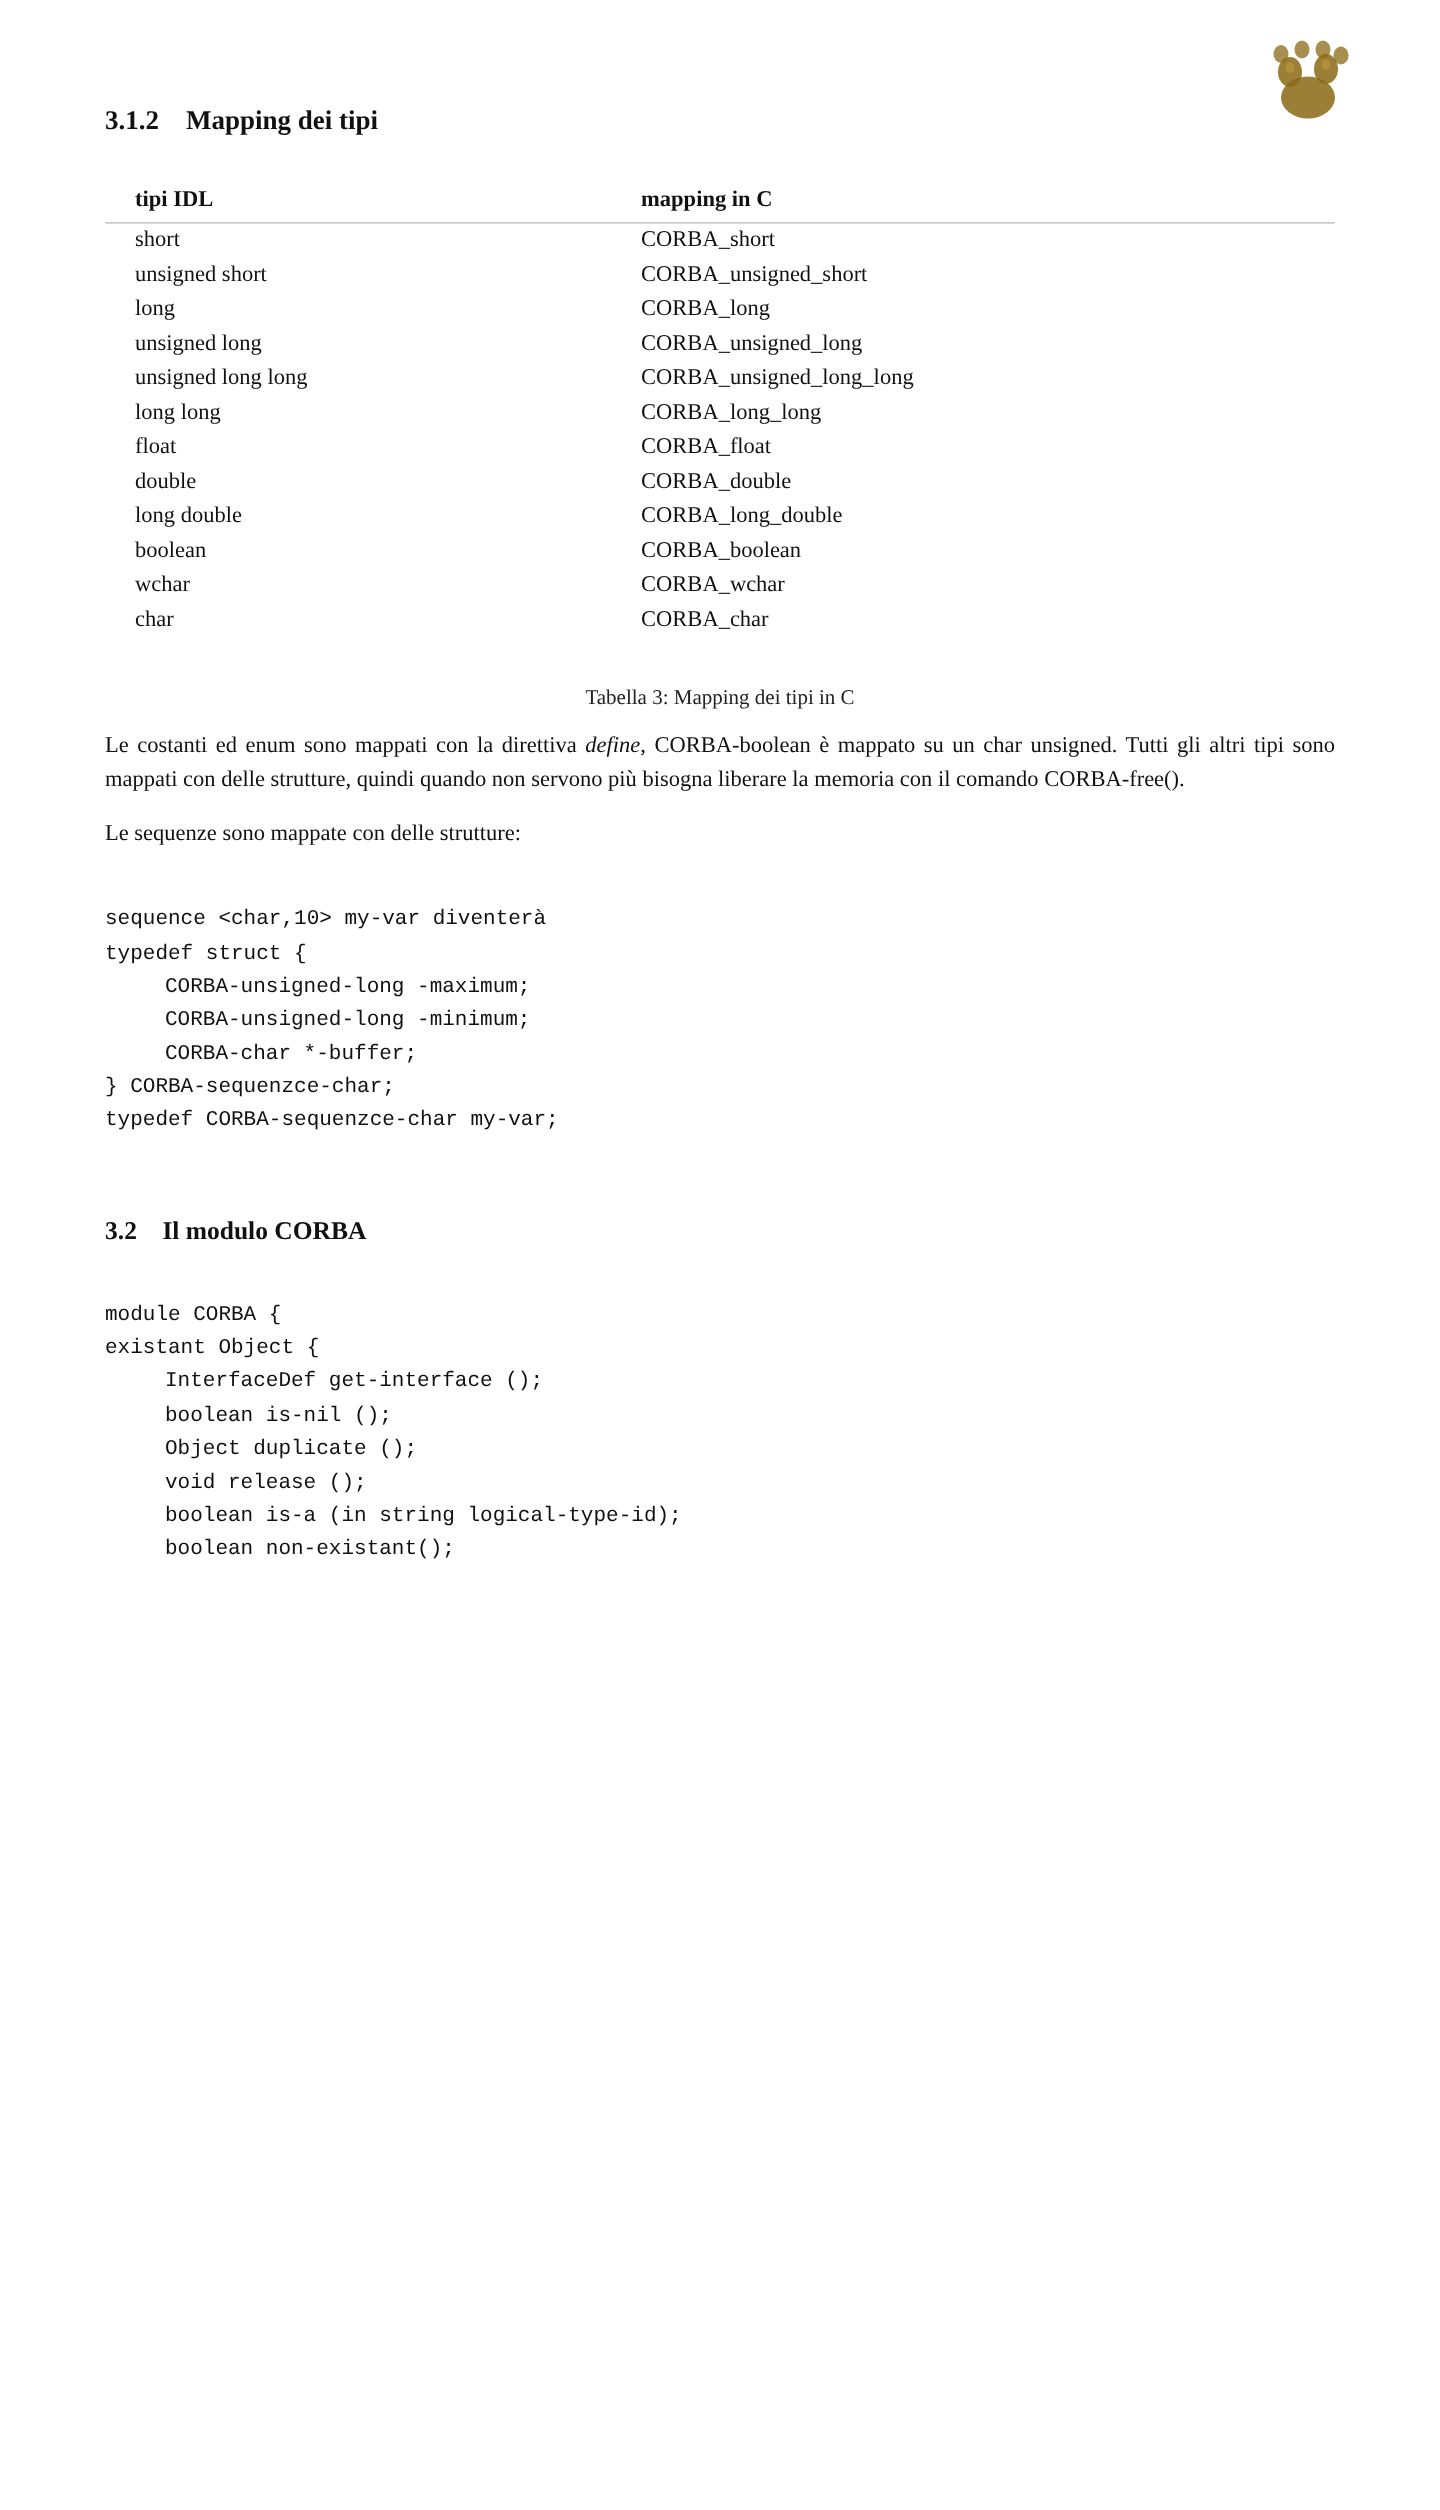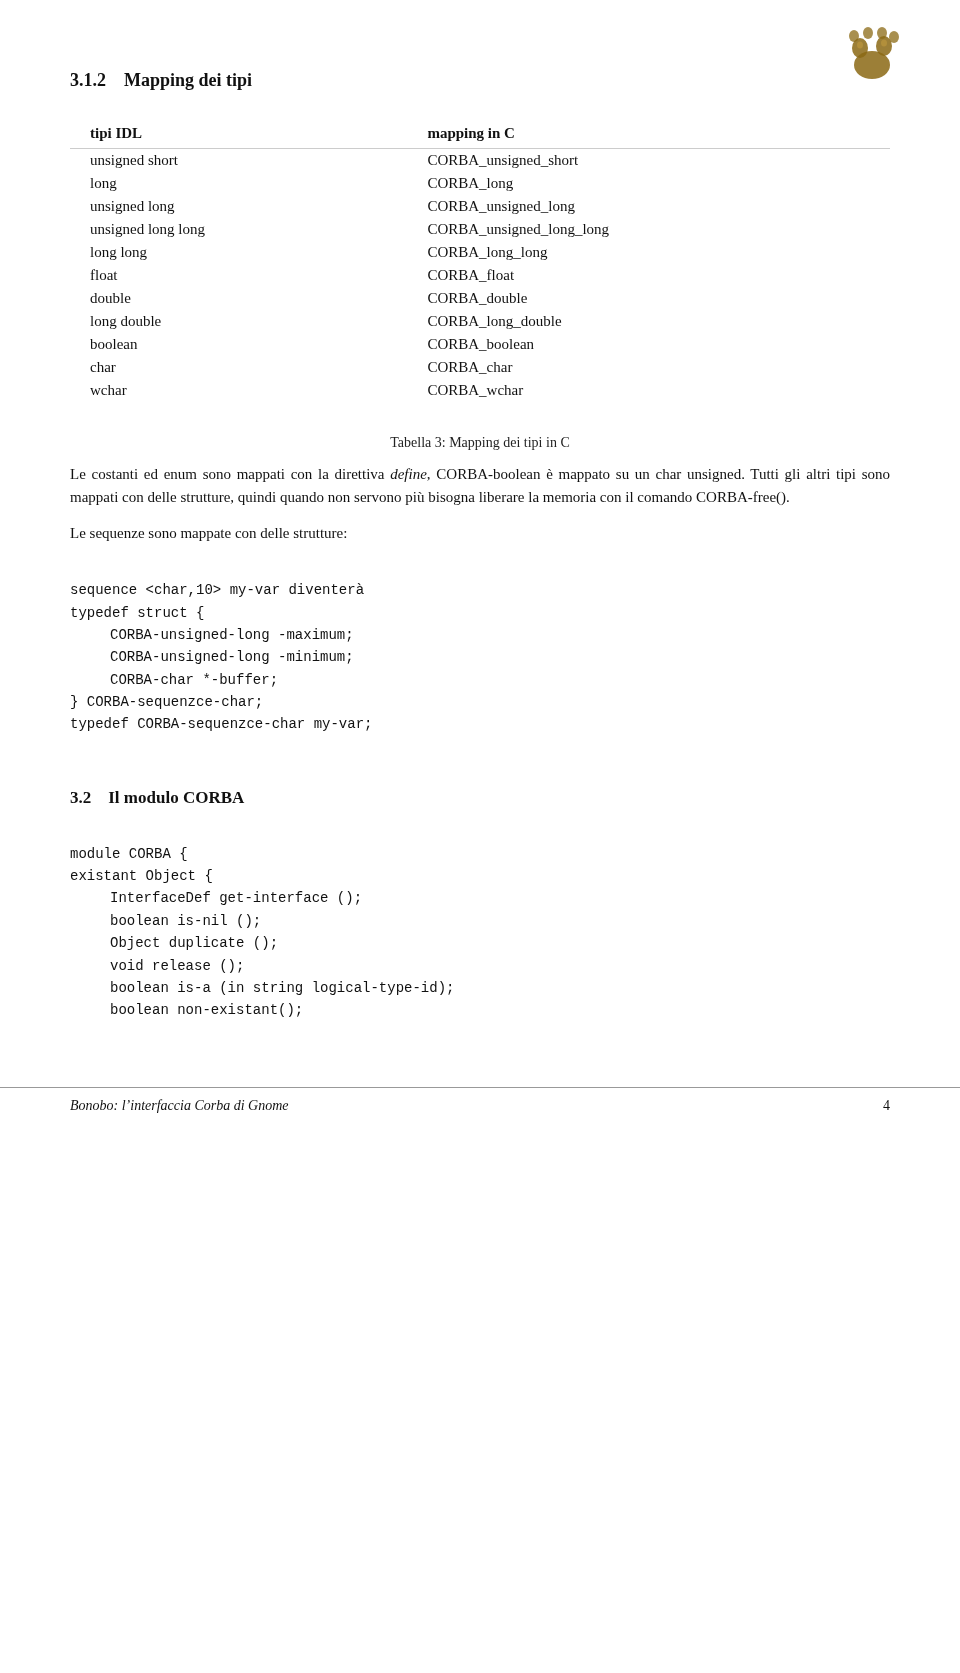--- a/index.html
+++ b/index.html
@@ -162,20 +162,24 @@
   </div>
 
   <table class="mapping-table">
     <thead>
       <tr>
         <th>tipi IDL</th>
         <th>mapping in C</th>
       </tr>
     </thead>
     <tbody id="table-body">
+    <tr>
+          <td>short</td>
+          <td>CORBA_short</td>
+        </tr>
         <tr>
           <td>unsigned short</td>
           <td>CORBA_unsigned_short</td>
         </tr>
         <tr>
           <td>long</td>
           <td>CORBA_long</td>
         </tr>
         <tr>
           <td>unsigned long</td>
@@ -199,26 +203,26 @@
         </tr>
         <tr>
           <td>long double</td>
           <td>CORBA_long_double</td>
         </tr>
         <tr>
           <td>boolean</td>
           <td>CORBA_boolean</td>
         </tr>
         <tr>
+          <td>wchar</td>
+          <td>CORBA_wchar</td>
+        </tr>
+        <tr>
           <td>char</td>
           <td>CORBA_char</td>
-        </tr>
-        <tr>
-          <td>wchar</td>
-          <td>CORBA_wchar</td>
         </tr>
       </tbody>
   </table>
 
   <div class="table-caption">Tabella 3: Mapping dei tipi in C</div>
 
   <p class="body-text">
     Le costanti ed enum sono mappati con la direttiva <em>define</em>, CORBA‑boolean
     è mappato su un char unsigned. Tutti gli altri tipi sono mappati con delle strutture,
     quindi quando non servono più bisogna liberare la memoria con il comando
@@ -251,18 +255,14 @@
 <span>module CORBA {</span>
 <span>existant Object {</span>
 <span class="code-indent">InterfaceDef get‑interface ();</span>
 <span class="code-indent">boolean is‑nil ();</span>
 <span class="code-indent">Object duplicate ();</span>
 <span class="code-indent">void release ();</span>
 <span class="code-indent">boolean is‑a (in string logical‑type‑id);</span>
 <span class="code-indent">boolean non‑existant();</span>
   </div>
 
-  <div class="footer">
-    <span class="footer-title">Bonobo: l’interfaccia Corba di Gnome</span>
-    <span class="footer-page">4</span>
-  </div>
 
 </div>
 
 </body></html>

